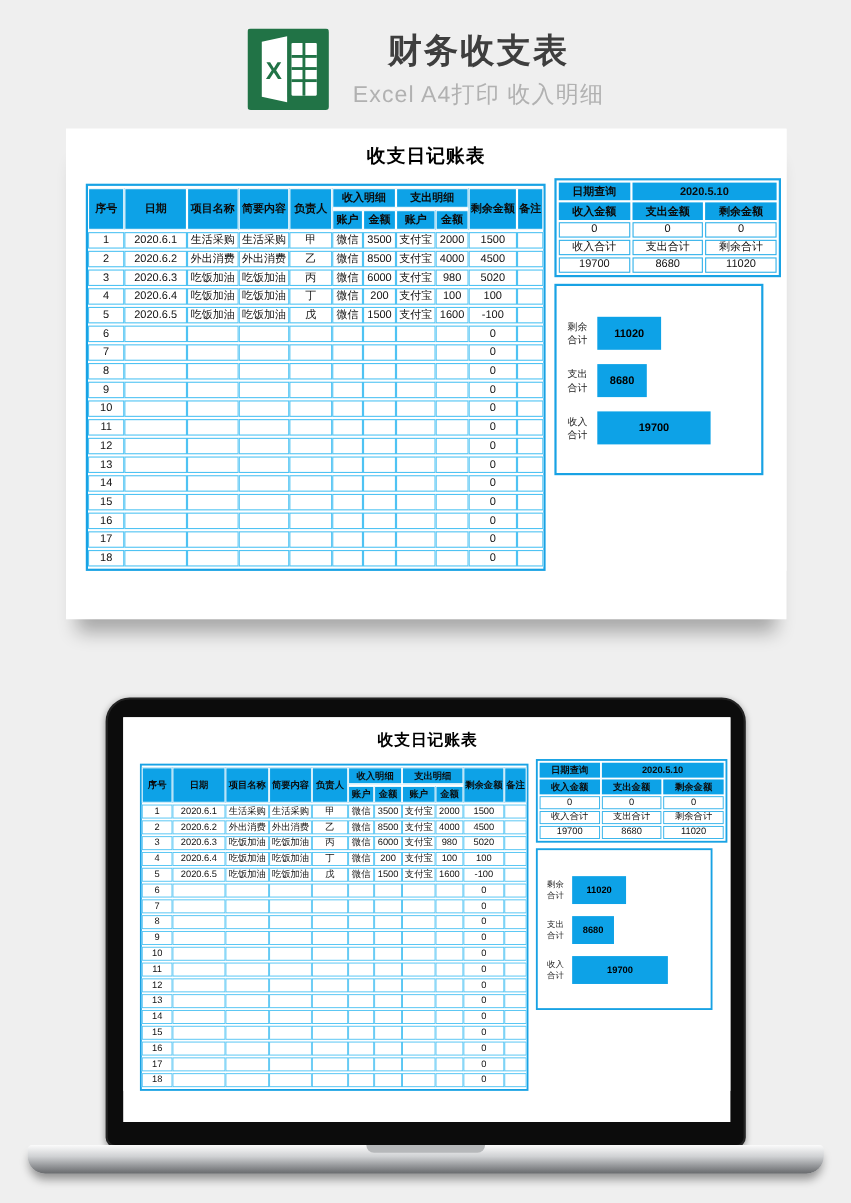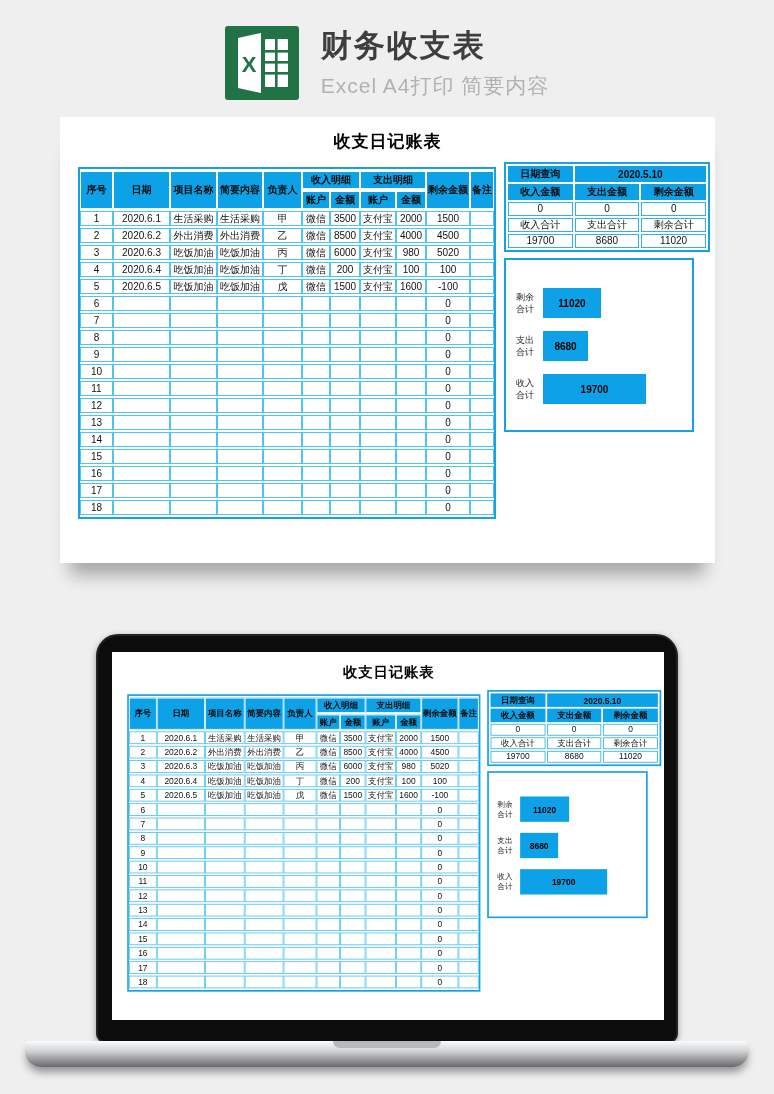--- a/index.html
+++ b/index.html
@@ -5,21 +5,21 @@
   html,body{margin:0;padding:0;}
   body{
     width:774px;height:1094px;position:relative;overflow:hidden;
     background:#efefef;
     font-family:"Liberation Sans","DejaVu Sans",sans-serif;
     color:#111;
   }
   
   .page-header{display:flex;justify-content:center;align-items:center;gap:22px;padding-top:25px;}
   .excel-logo{width:74px;height:74px;display:block;}
-  .header-text{}
+  .header-text{text-align:center;}
   .header-title{font-size:31px;font-weight:bold;color:#3e3e3e;letter-spacing:2px;margin-bottom:5px;}
   .header-subtitle{font-size:21px;color:#b1b1b1;letter-spacing:1px;}
 
   
   .paper{
     position:absolute;left:60px;top:117px;width:655px;height:446px;background:#fff;
     box-shadow:0 22px 16px -10px rgba(0,0,0,0.30);
   }
 
   
@@ -99,21 +99,21 @@
     <g fill="#217346">
       <rect x="40" y="24" width="23" height="2.6"></rect>
       <rect x="40" y="35" width="23" height="2.6"></rect>
       <rect x="40" y="46" width="23" height="2.6"></rect>
       <rect x="50" y="13" width="2.6" height="48"></rect>
     </g>
     <text x="24" y="46" font-family="Liberation Sans, DejaVu Sans, sans-serif" font-size="22" font-weight="bold" fill="#217346" text-anchor="middle">X</text>
   </svg>
   <div class="header-text">
     <div class="header-title">财务收支表</div>
-    <div class="header-subtitle">Excel A4打印 简要内容</div>
+    <div class="header-subtitle">Excel A4打印 收入明细</div>
   </div>
 </div>
 
 <div class="paper">
   <div>
   <div class="sheet">
     <div class="sheet-title">收支日记账表</div>
     <div class="sheet-body">
       <table class="main-table">
         <colgroup>

